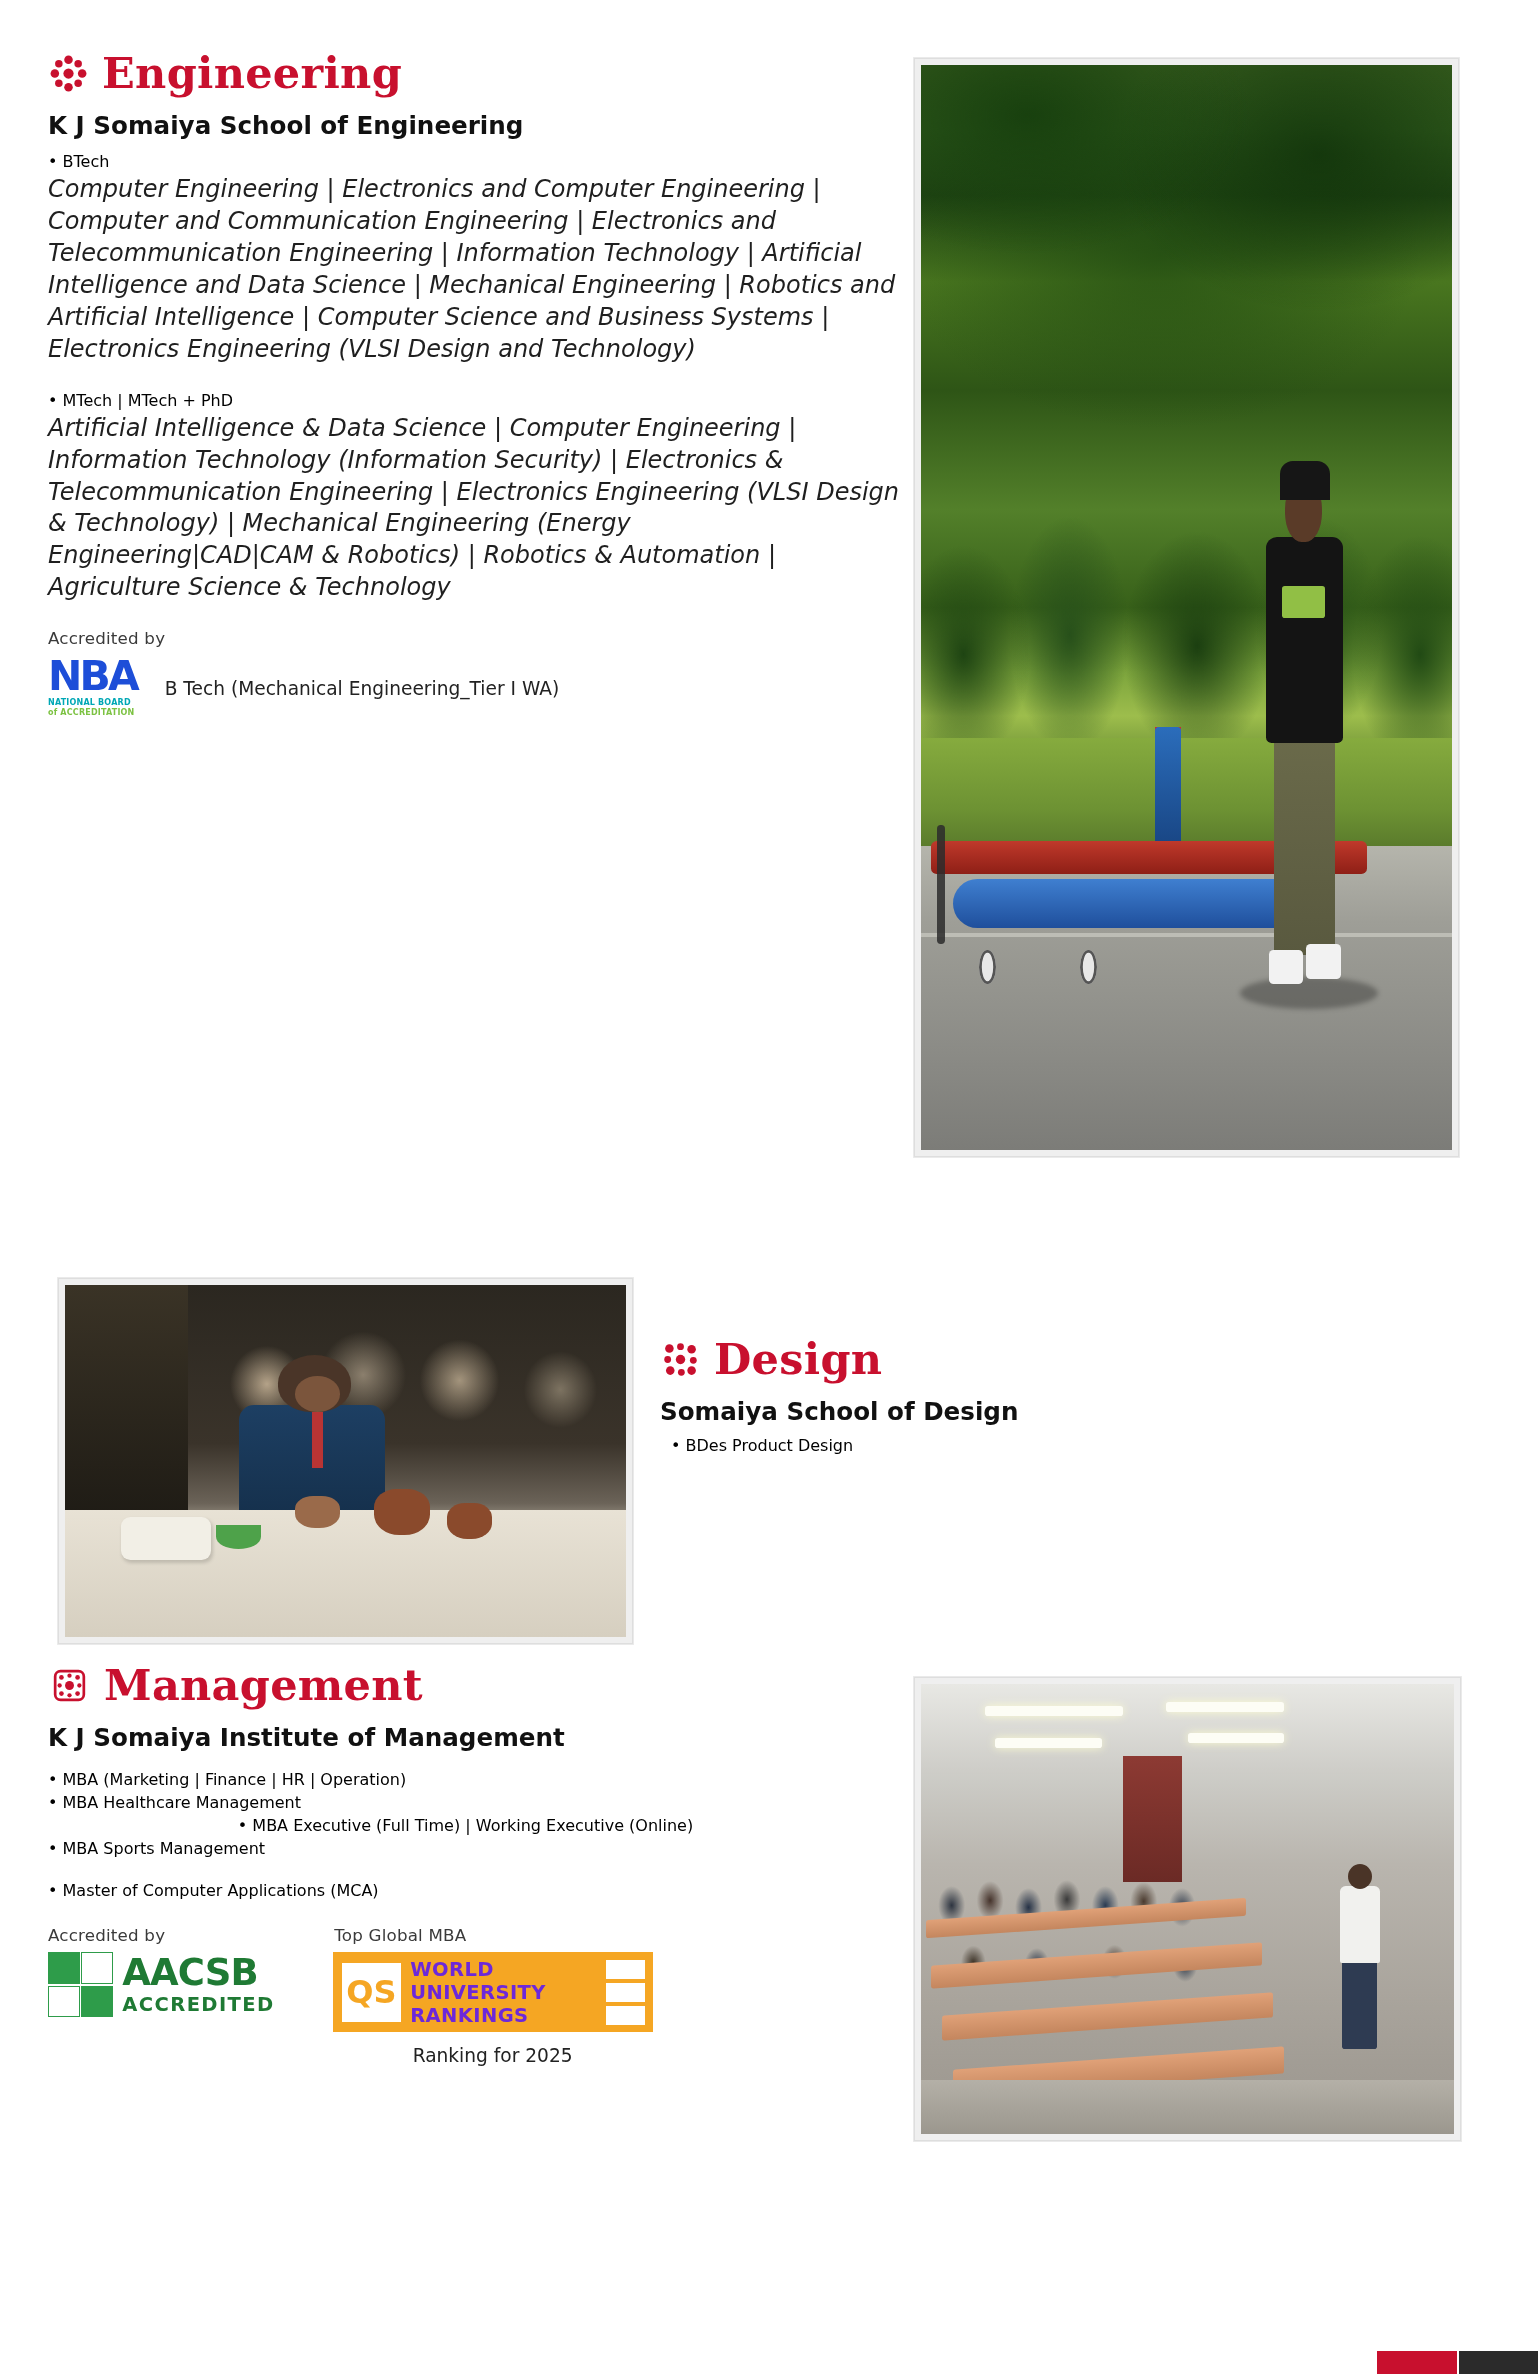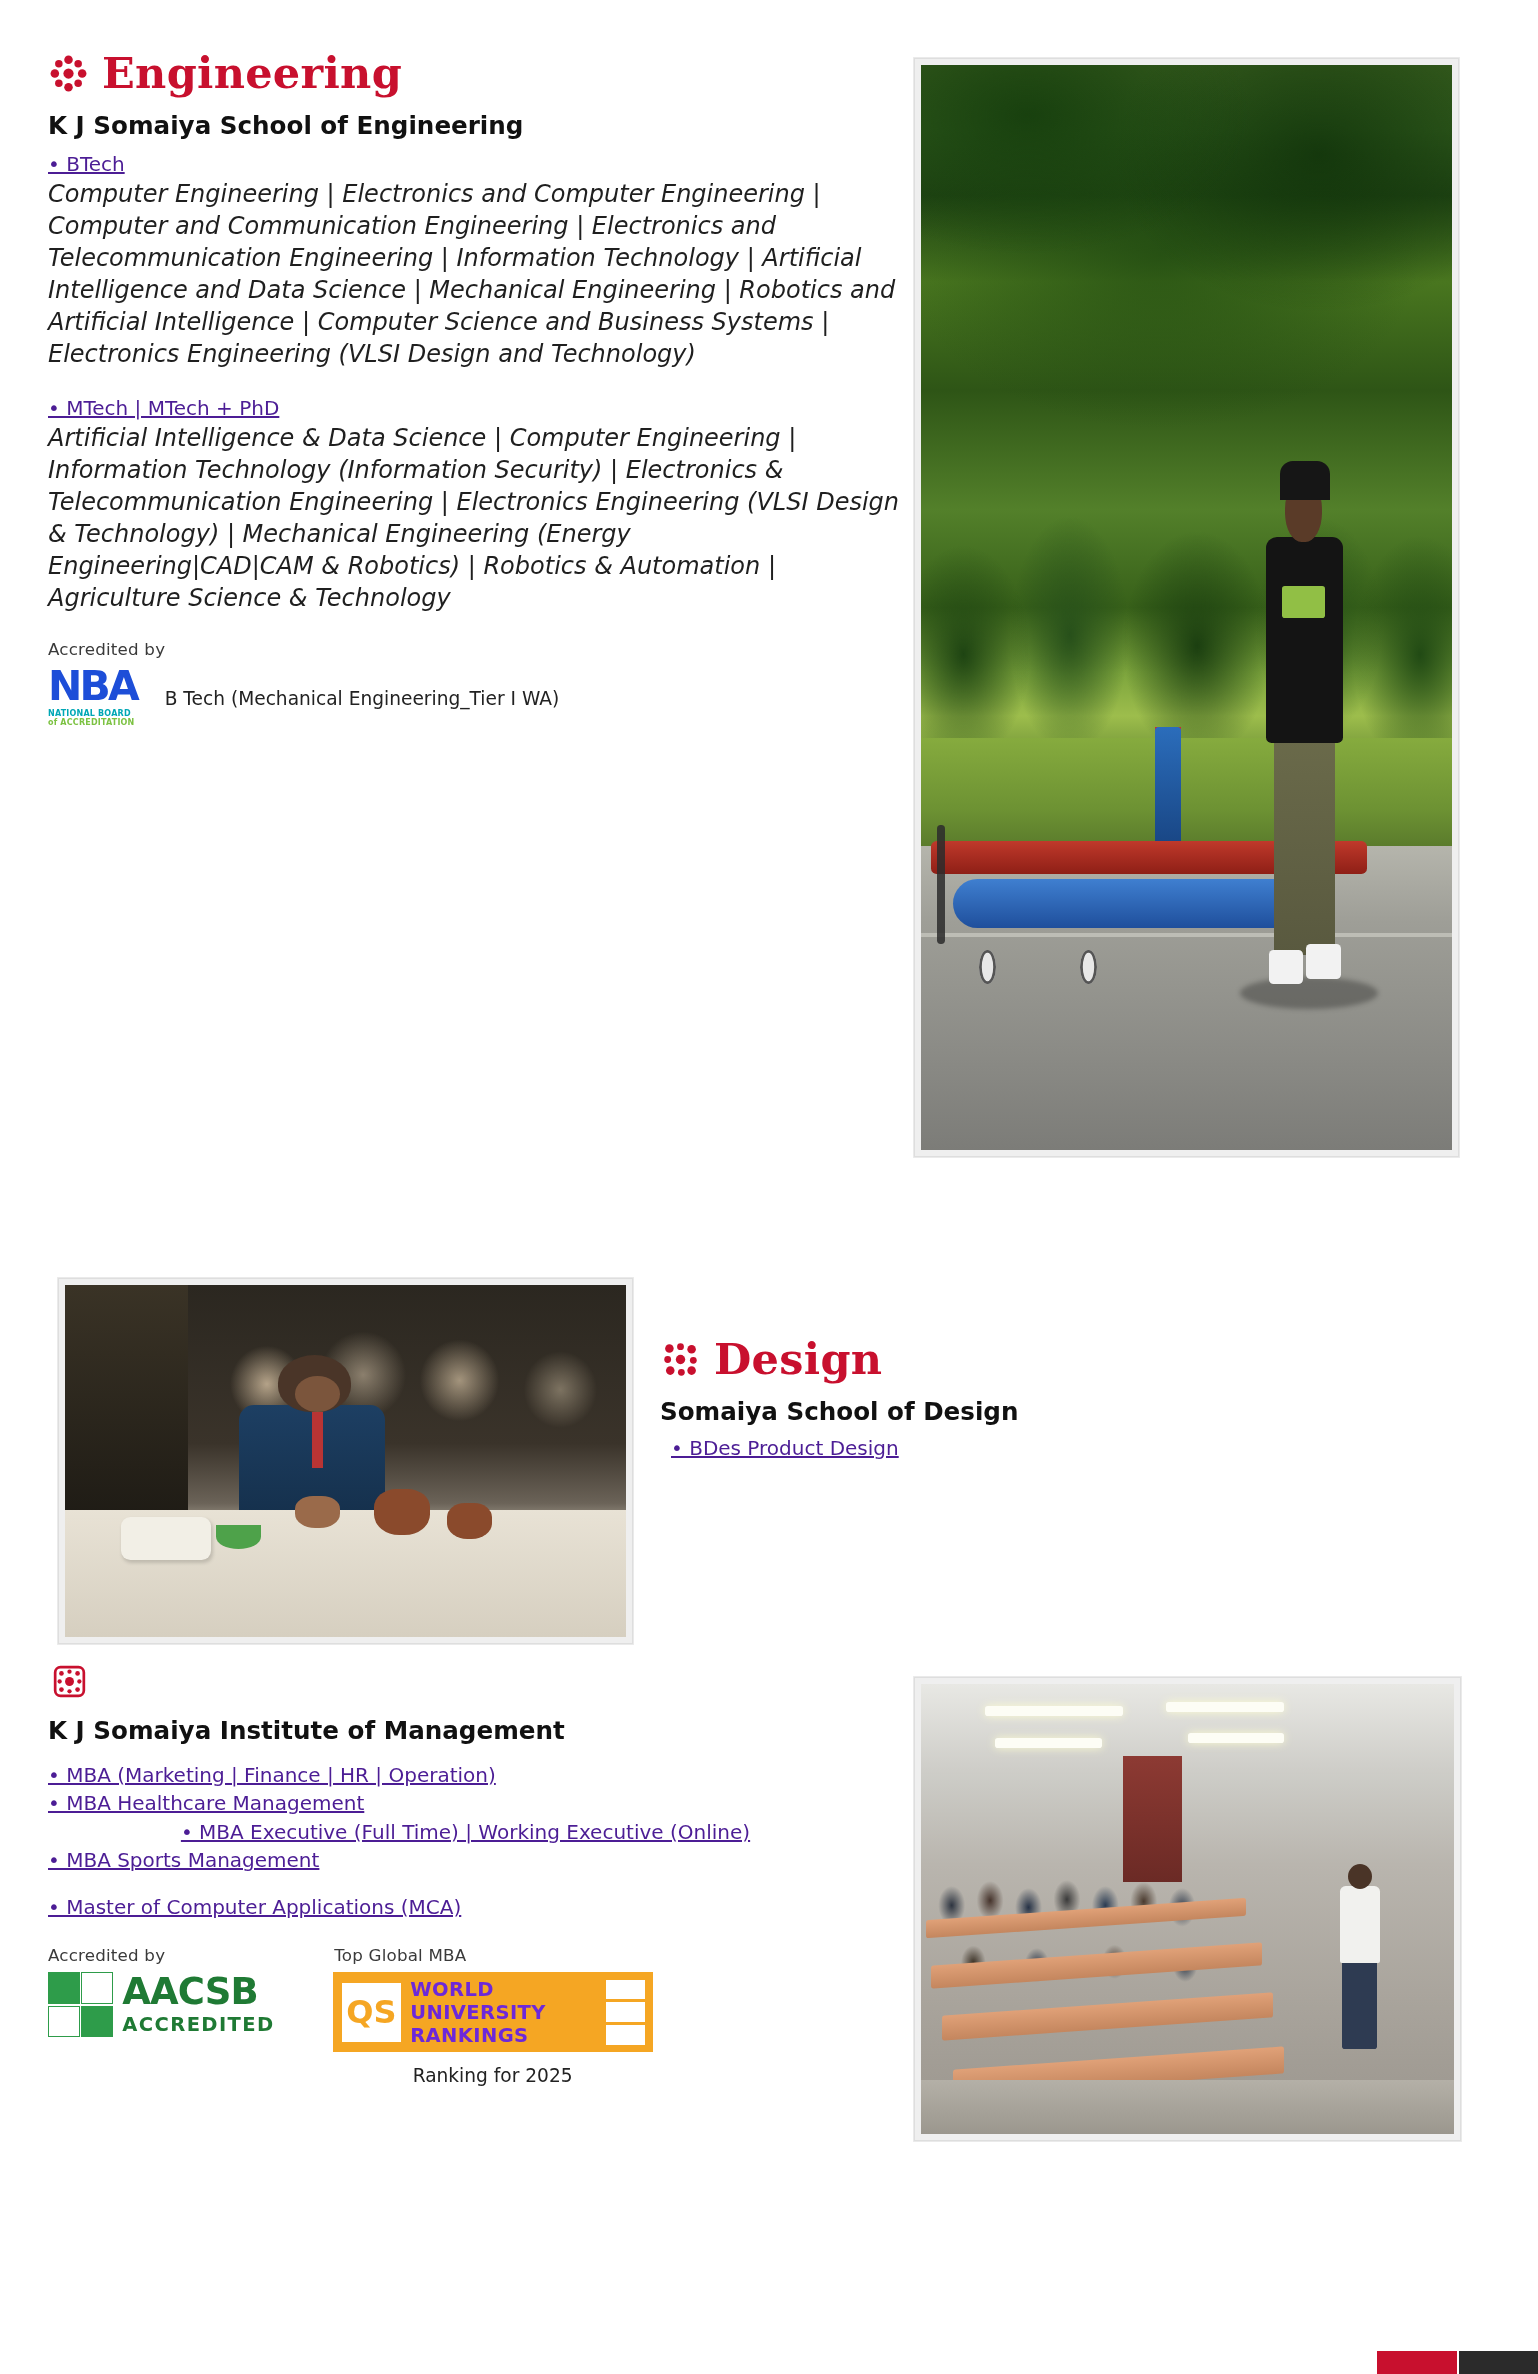--- a/index.html
+++ b/index.html
@@ -31,25 +31,24 @@
     letter-spacing: 0.3px;
   }
   .school-name {
     font-family: "DejaVu Sans", sans-serif;
     font-weight: 700;
     font-size: 24.6px;
     color: #111111;
     margin-top: 13px;
   }
   .bullet-line {
-    font-size: 20px;
+    font-size: 16px;
     line-height: 1.33;
-    color: #4c1d95;
+    color: #000000;
     margin-top: 9.3px;
-    text-decoration: underline;
   }
   .body-text {
     font-size: 24px;
     line-height: 1.33;
     color: #1f1f1f;
     font-style: italic;
   }
   .accredited-label {
     font-size: 16.7px;
     color: #3a3a3a;
@@ -483,20 +482,21 @@
             <circle cx="33" cy="15" r="2.6"></circle>
           <circle cx="15" cy="33" r="2.6"></circle>
             <circle cx="33" cy="33" r="2.6"></circle>
           <circle cx="24" cy="13" r="2.4"></circle>
             <circle cx="24" cy="35" r="2.4"></circle>
           <circle cx="13" cy="24" r="2.4"></circle>
             <circle cx="35" cy="24" r="2.4"></circle>
         </g>
       </svg>
     </span>
+    <span class="title-text">Management</span>
   </div>
 
   <div class="school-name">K J Somaiya Institute of Management</div>
 
   <div class="bullet-line" style="margin-top:16.7px;">• MBA (Marketing | Finance | HR | Operation)</div>
   <div class="bullet-line" style="margin-top:1.9px;">• MBA Healthcare Management</div>
   <div class="bullet-line" style="margin-top:1.9px;text-align:center;">• MBA Executive (Full Time) | Working Executive (Online)</div>
   <div class="bullet-line" style="margin-top:1.9px;">• MBA Sports Management</div>
   <div class="bullet-line" style="margin-top:20.4px;">• Master of Computer Applications (MCA)</div>
 

